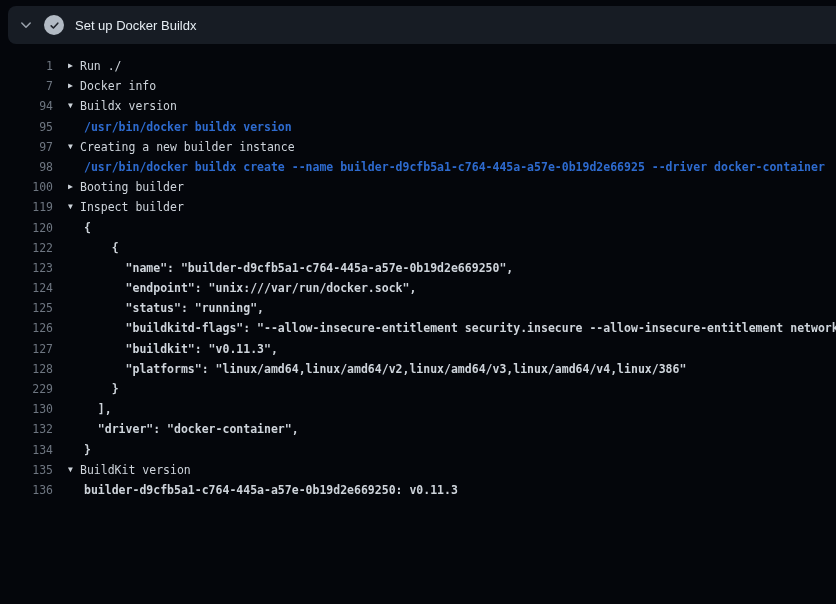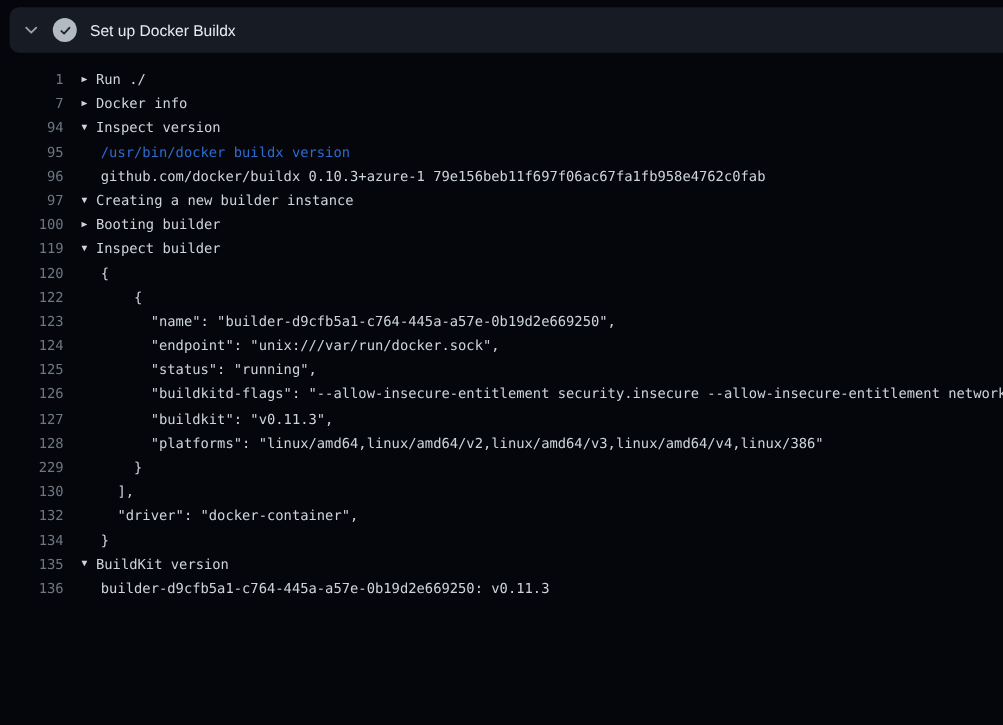--- a/index.html
+++ b/index.html
@@ -51,21 +51,21 @@
     width:53px; flex:none; text-align:right;
     color:#6e7681; cursor:pointer;
   }
   .grp {
     margin-left:15px; display:flex; color:#ced4db; cursor:pointer;
   }
   .tri {
     width:12px; flex:none; font-size:8px; color:#ced4db;
     display:inline-block; line-height:20.2px;
   }
-  .child { margin-left:31px; }
+  .child { margin-left:31px;font-weight:bold; }
   .out { color:#ced4db; }
   .cmd { color:#2e6bcf; }
 </style>
 </head>
 <body>
 
 <div class="step-header">
   <span class="chev">
     <svg width="14" height="14" viewBox="0 0 16 16">
       <path d="M3.2 5.8 L8 10.6 L12.8 5.8" fill="none" stroke="currentColor" stroke-width="1.7" stroke-linecap="round" stroke-linejoin="round"></path>
@@ -75,24 +75,24 @@
     <svg width="11" height="11" viewBox="0 0 16 16">
       <path d="M3.2 8.6 L6.4 11.6 L12.8 4.6" fill="none" stroke="#20242b" stroke-width="2.3" stroke-linecap="round" stroke-linejoin="round"></path>
     </svg>
   </span>
   <span class="step-title">Set up Docker Buildx</span>
 </div>
 
 <div class="log">
     <div class="row"><div class="ln">1</div><div class="grp"><span class="tri">▶</span><span>Run ./</span></div></div>
     <div class="row"><div class="ln">7</div><div class="grp"><span class="tri">▶</span><span>Docker info</span></div></div>
-    <div class="row"><div class="ln">94</div><div class="grp"><span class="tri">▼</span><span>Inspect version</span></div></div>
+    <div class="row"><div class="ln">94</div><div class="grp"><span class="tri">▼</span><span>Buildx version</span></div></div>
     <div class="row"><div class="ln">95</div><div class="child cmd">/usr/bin/docker buildx version</div></div>
-    <div class="row"><div class="ln">96</div><div class="child out">github.com/docker/buildx 0.10.3+azure-1 79e156beb11f697f06ac67fa1fb958e4762c0fab</div></div>
     <div class="row"><div class="ln">97</div><div class="grp"><span class="tri">▼</span><span>Creating a new builder instance</span></div></div>
+    <div class="row"><div class="ln">98</div><div class="child cmd">/usr/bin/docker buildx create --name builder-d9cfb5a1-c764-445a-a57e-0b19d2e66925 --driver docker-container</div></div>
     <div class="row"><div class="ln">100</div><div class="grp"><span class="tri">▶</span><span>Booting builder</span></div></div>
     <div class="row"><div class="ln">119</div><div class="grp"><span class="tri">▼</span><span>Inspect builder</span></div></div>
     <div class="row"><div class="ln">120</div><div class="child out">{</div></div>
     <div class="row"><div class="ln">122</div><div class="child out">    {</div></div>
     <div class="row"><div class="ln">123</div><div class="child out">      "name": "builder-d9cfb5a1-c764-445a-a57e-0b19d2e669250",</div></div>
     <div class="row"><div class="ln">124</div><div class="child out">      "endpoint": "unix:///var/run/docker.sock",</div></div>
     <div class="row"><div class="ln">125</div><div class="child out">      "status": "running",</div></div>
     <div class="row"><div class="ln">126</div><div class="child out">      "buildkitd-flags": "--allow-insecure-entitlement security.insecure --allow-insecure-entitlement network.host",</div></div>
     <div class="row"><div class="ln">127</div><div class="child out">      "buildkit": "v0.11.3",</div></div>
     <div class="row"><div class="ln">128</div><div class="child out">      "platforms": "linux/amd64,linux/amd64/v2,linux/amd64/v3,linux/amd64/v4,linux/386"</div></div>

